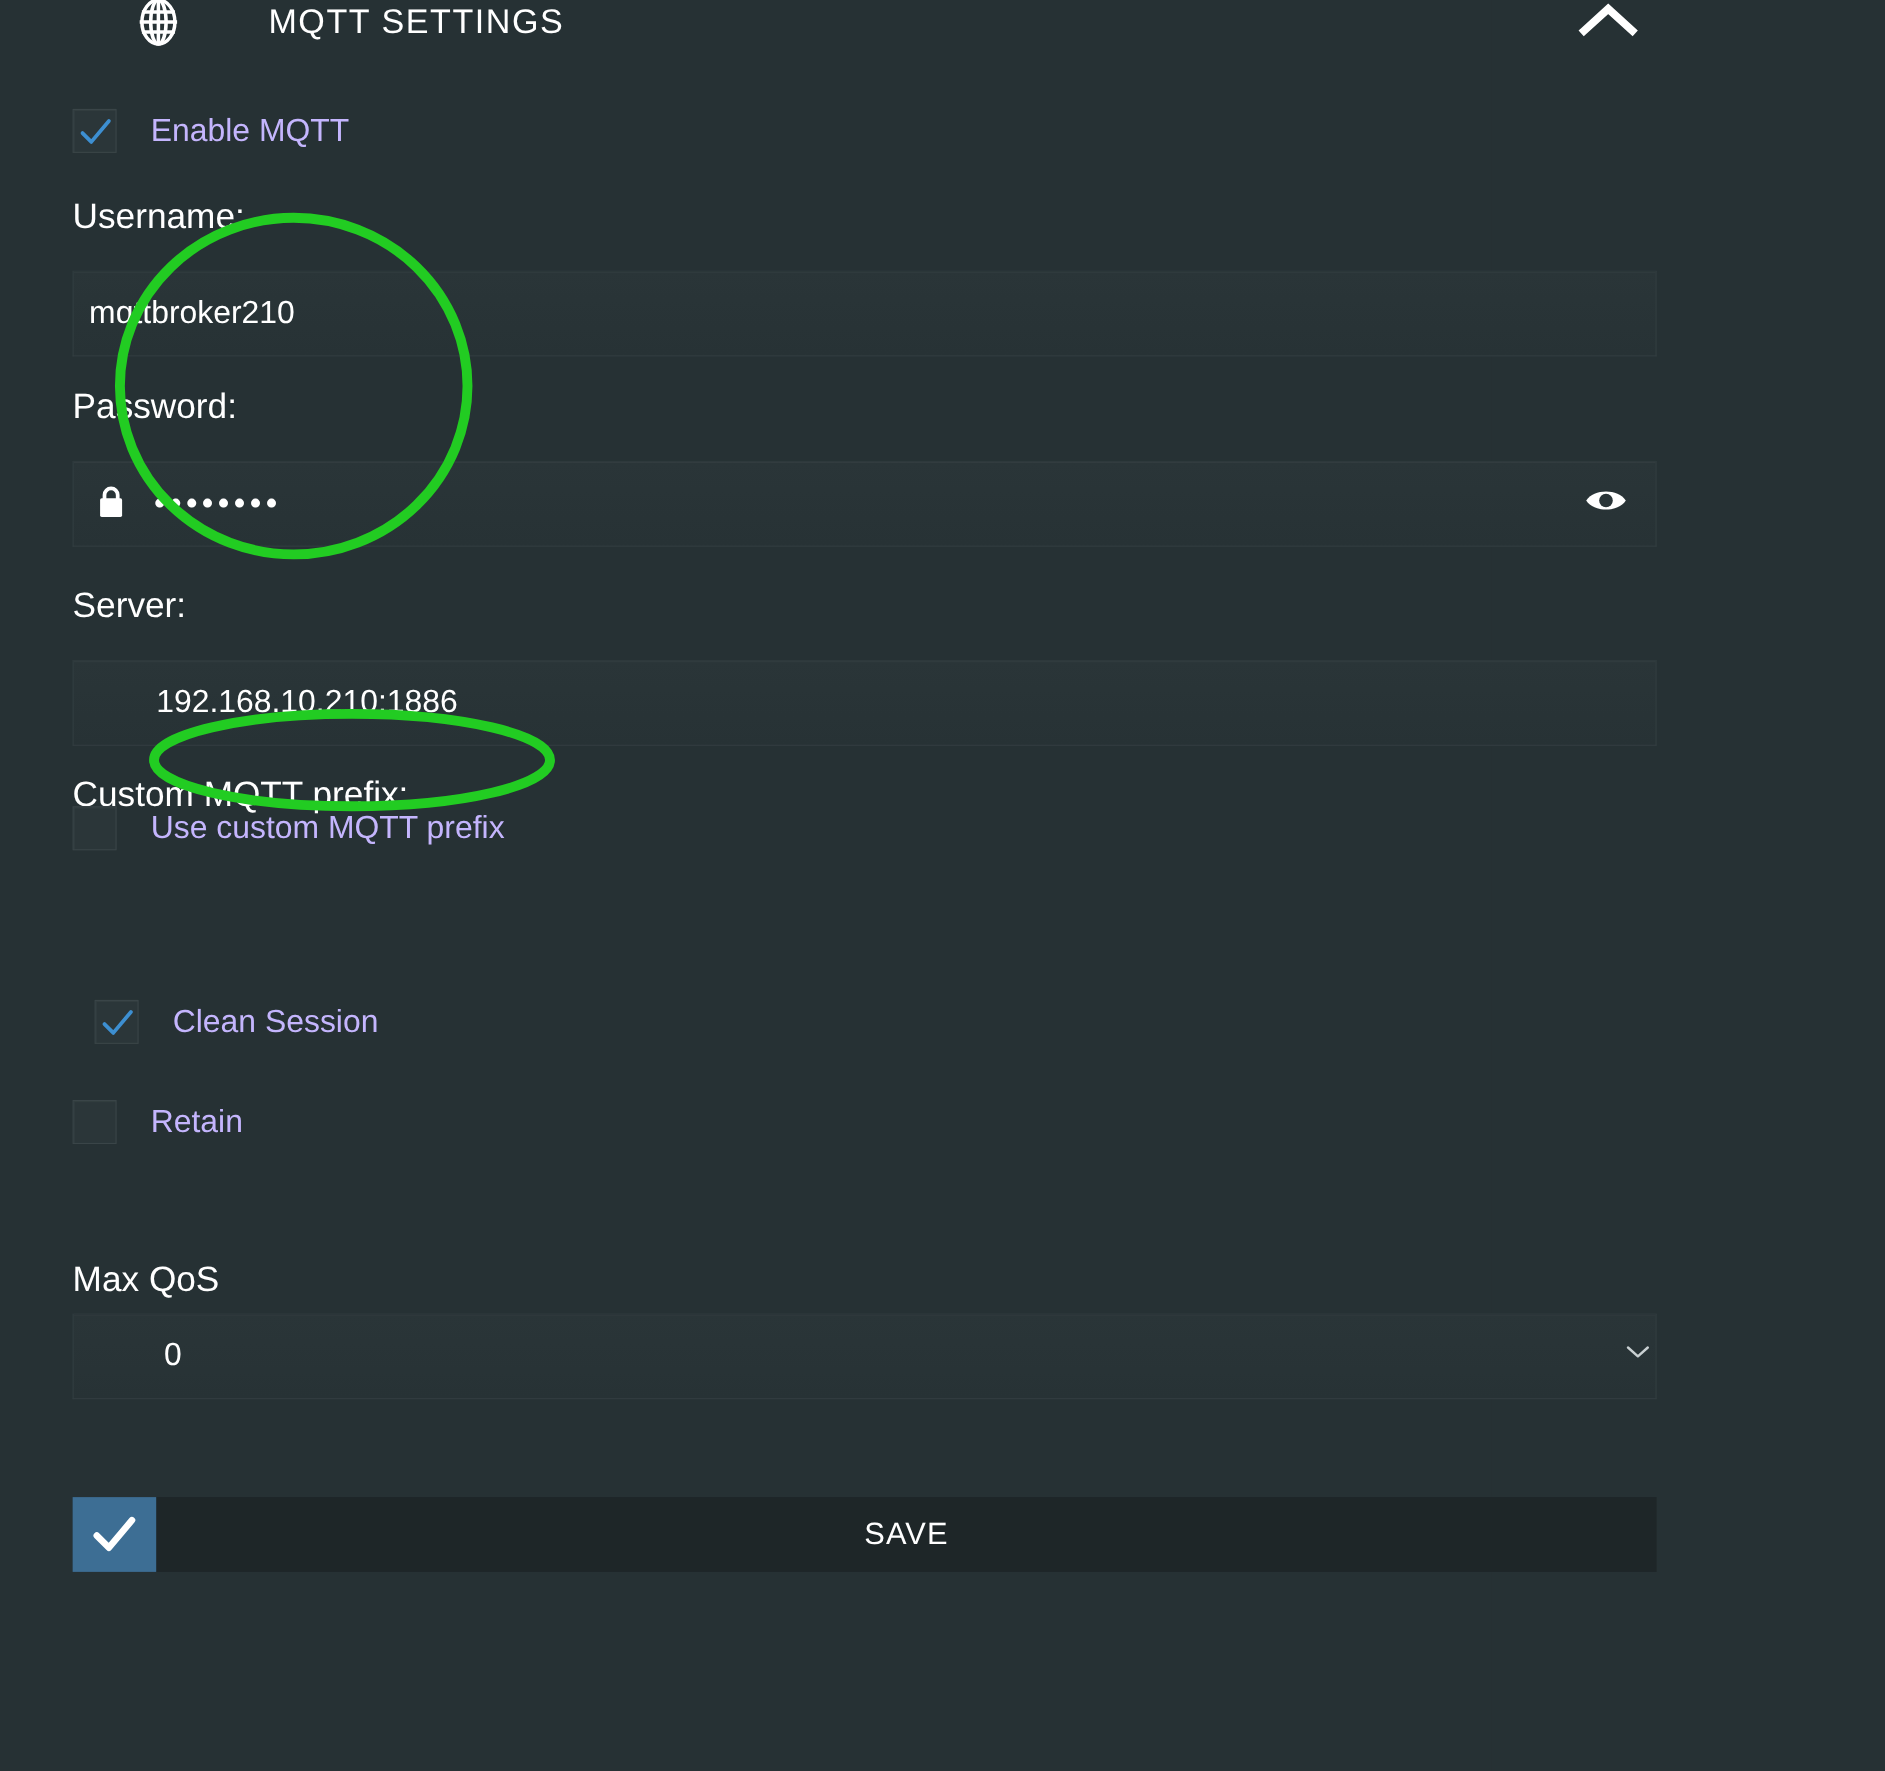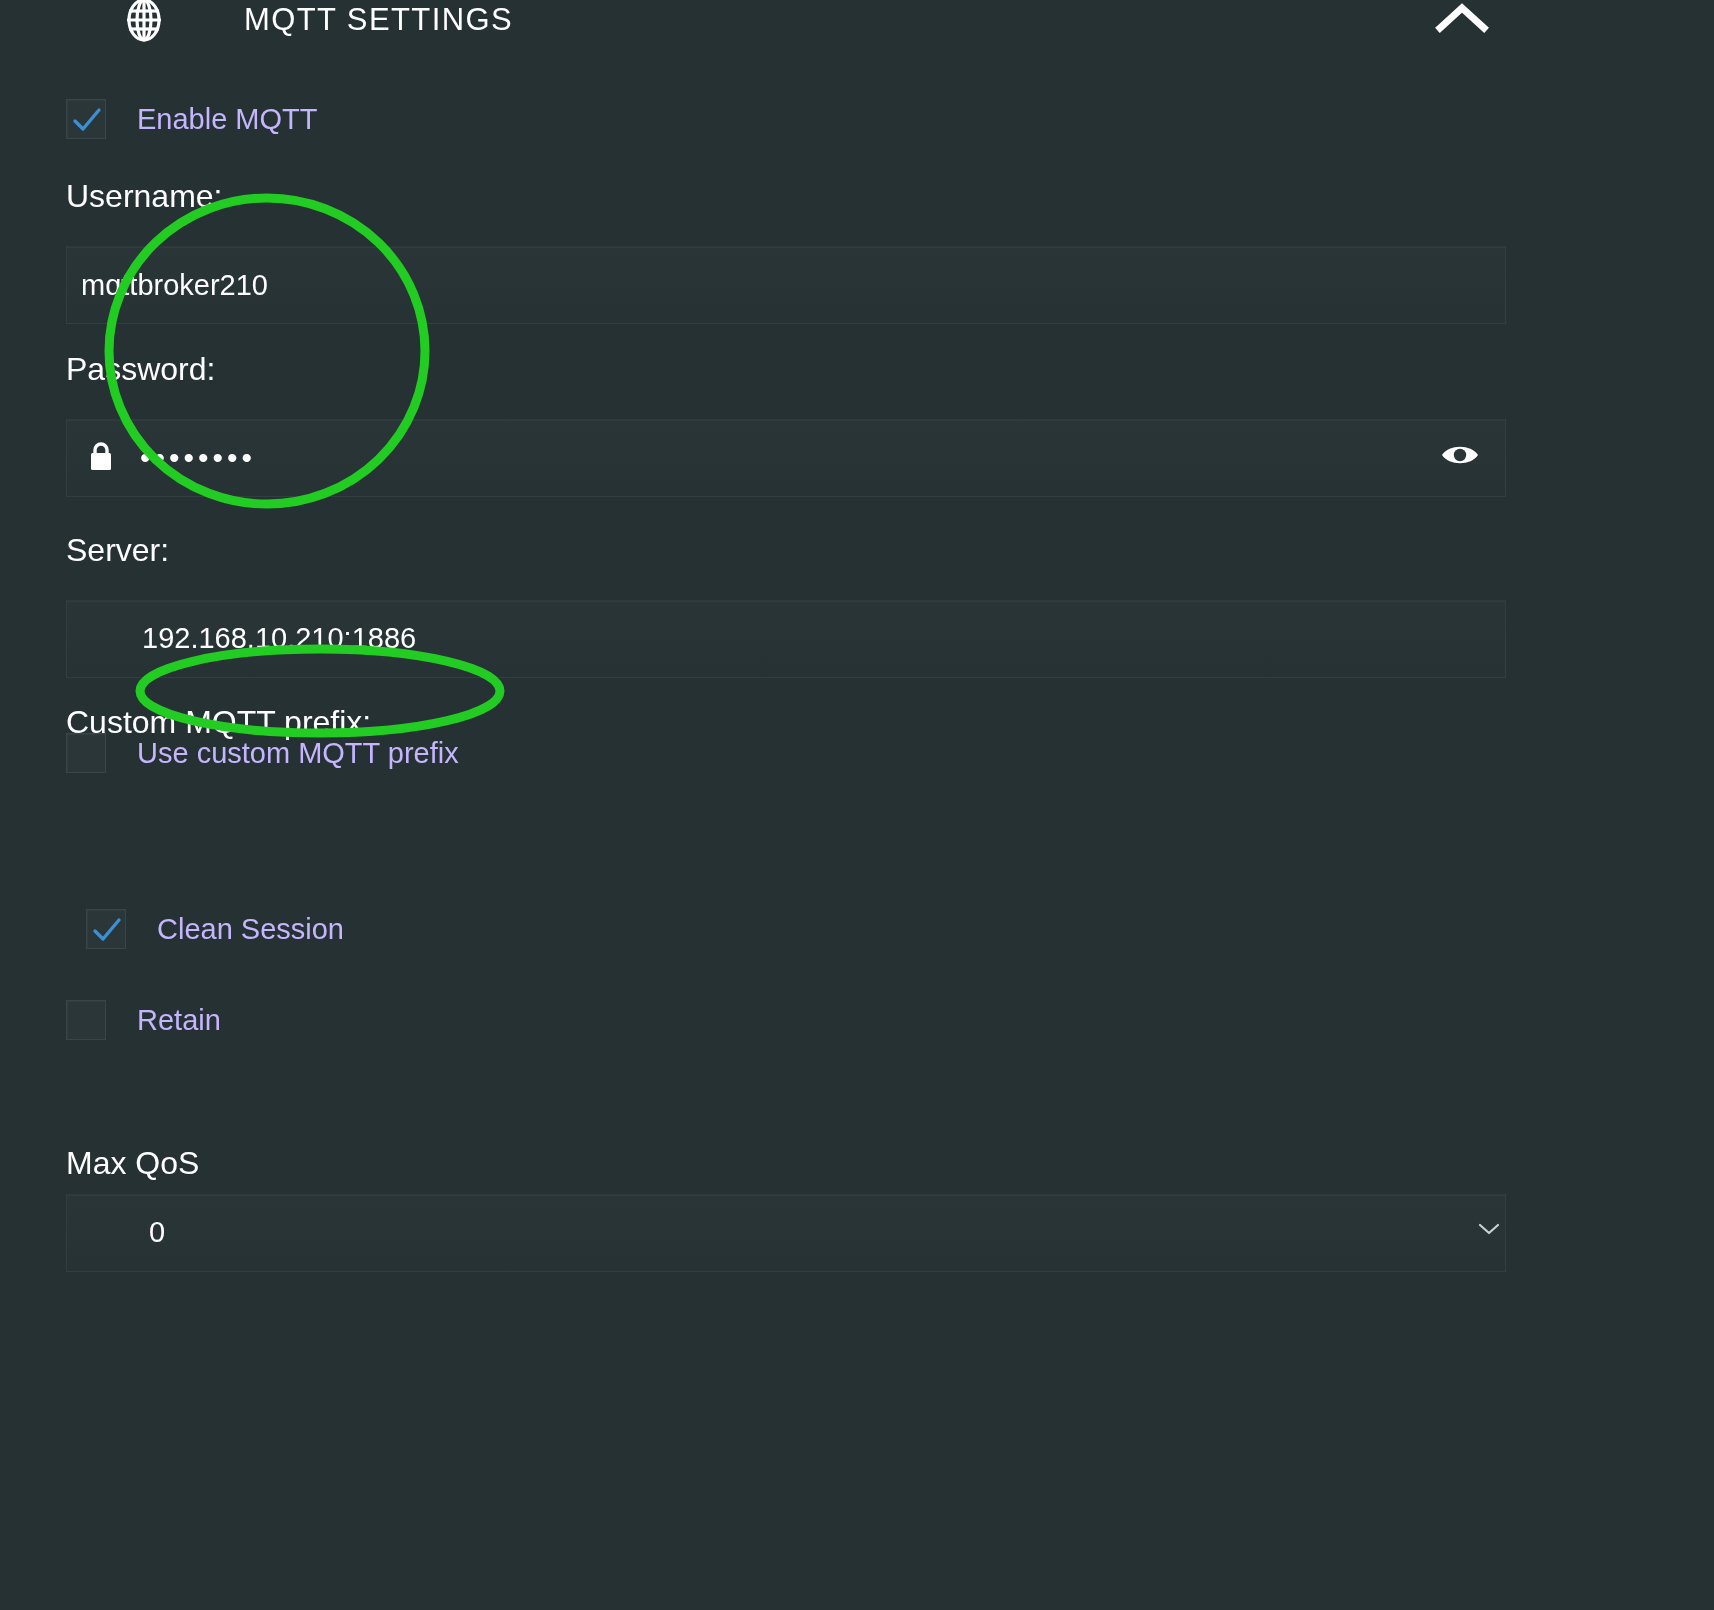--- a/index.html
+++ b/index.html
@@ -270,19 +270,27 @@
     <div class="field-box" style="top:1194px;"></div>
     <div class="field-text" style="top:1216px; left:149px;">0</div>
     <span class="select-caret">
       <svg width="22" height="14" viewBox="0 0 22 14">
         <polyline points="2,3 11,11 20,3" fill="none" stroke="#c9d0d2" stroke-width="2.2" stroke-linecap="round" stroke-linejoin="round"></polyline>
       </svg>
     </span>
 
   </div>
 
+  <div class="save-bar">
+    <span class="save-check">
+      <svg width="44" height="38" viewBox="0 0 44 38">
+        <polyline points="6,20 17,31 38,6" fill="none" stroke="#ffffff" stroke-width="6" stroke-linecap="round" stroke-linejoin="round"></polyline>
+      </svg>
+    </span>
+    <span class="save-label">SAVE</span>
+  </div>
 
   <svg class="annot" viewBox="0 0 1714 1610">
     <ellipse cx="267" cy="351" rx="158" ry="153" fill="none" stroke="#22cc22" stroke-width="9"></ellipse>
     <ellipse cx="320" cy="691" rx="180" ry="42" fill="none" stroke="#22cc22" stroke-width="9"></ellipse>
   </svg>
 
 </div>
 
 </body></html>

